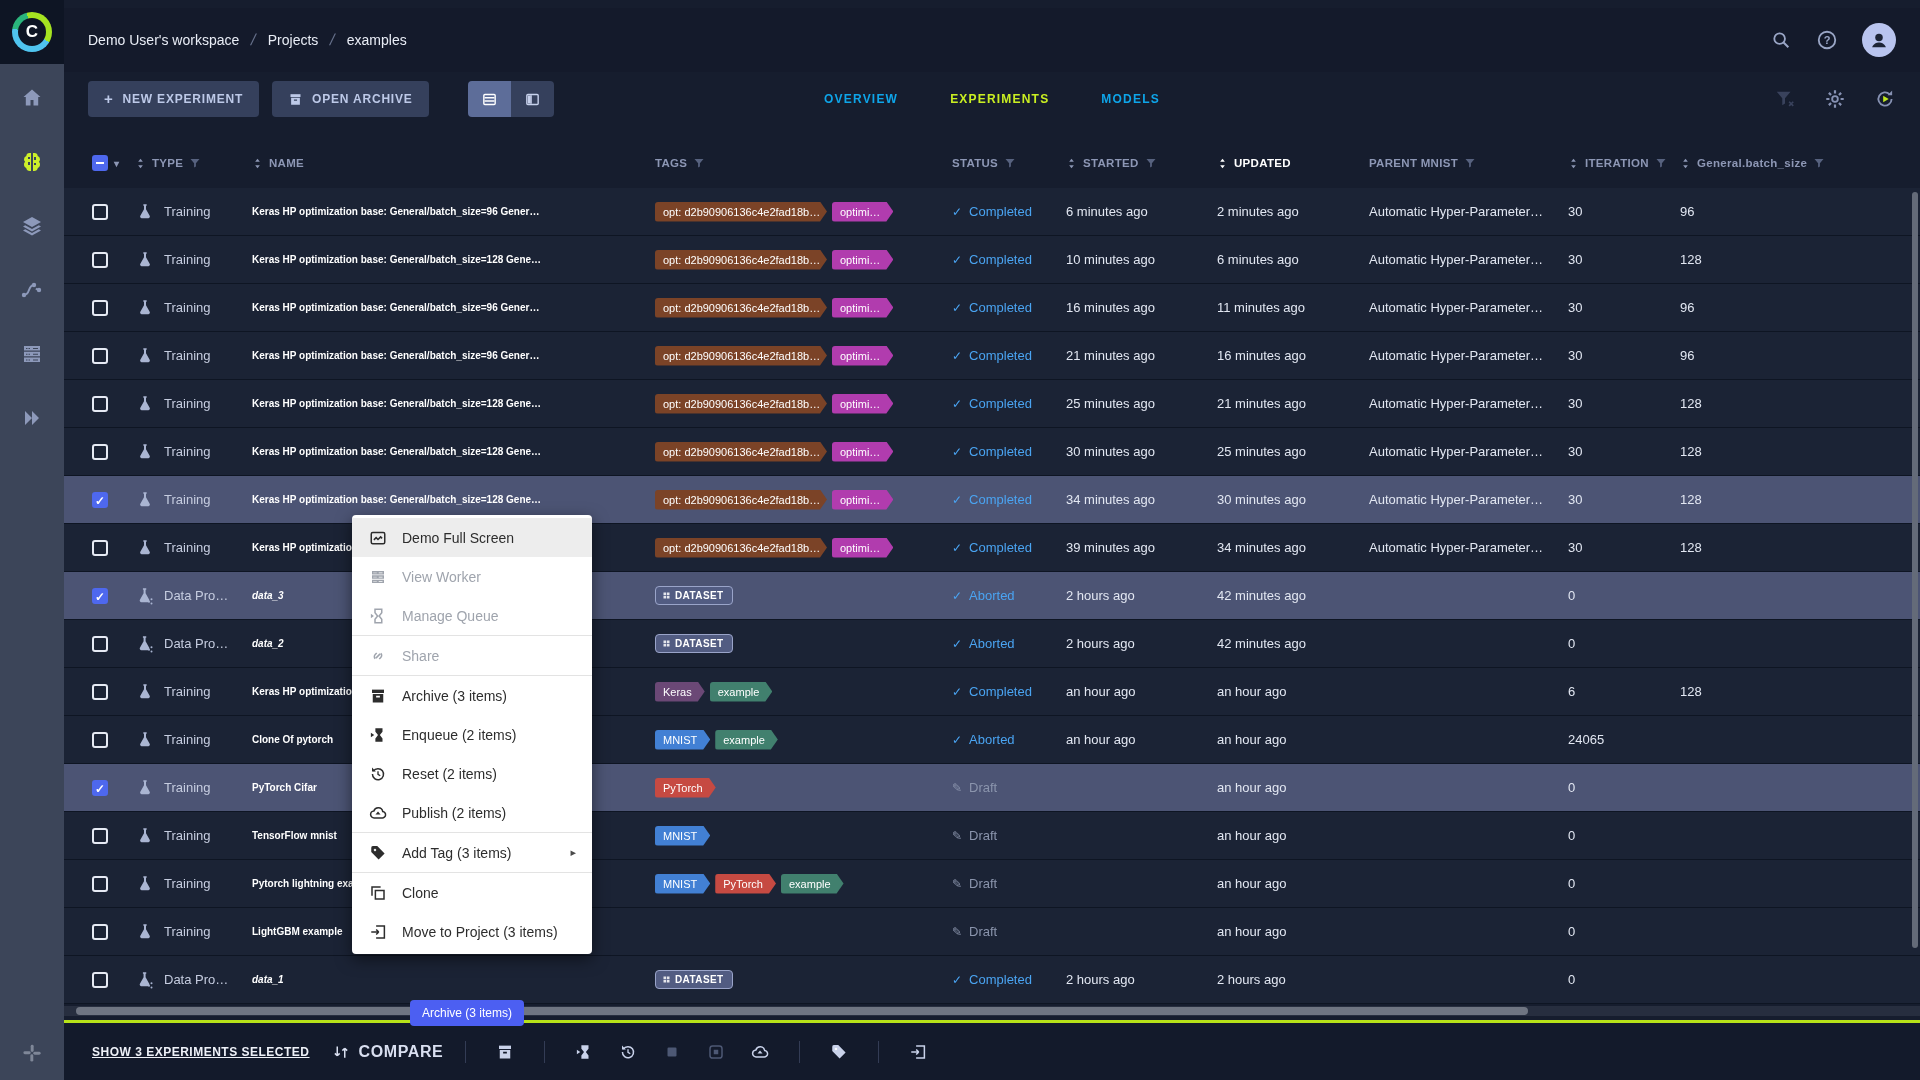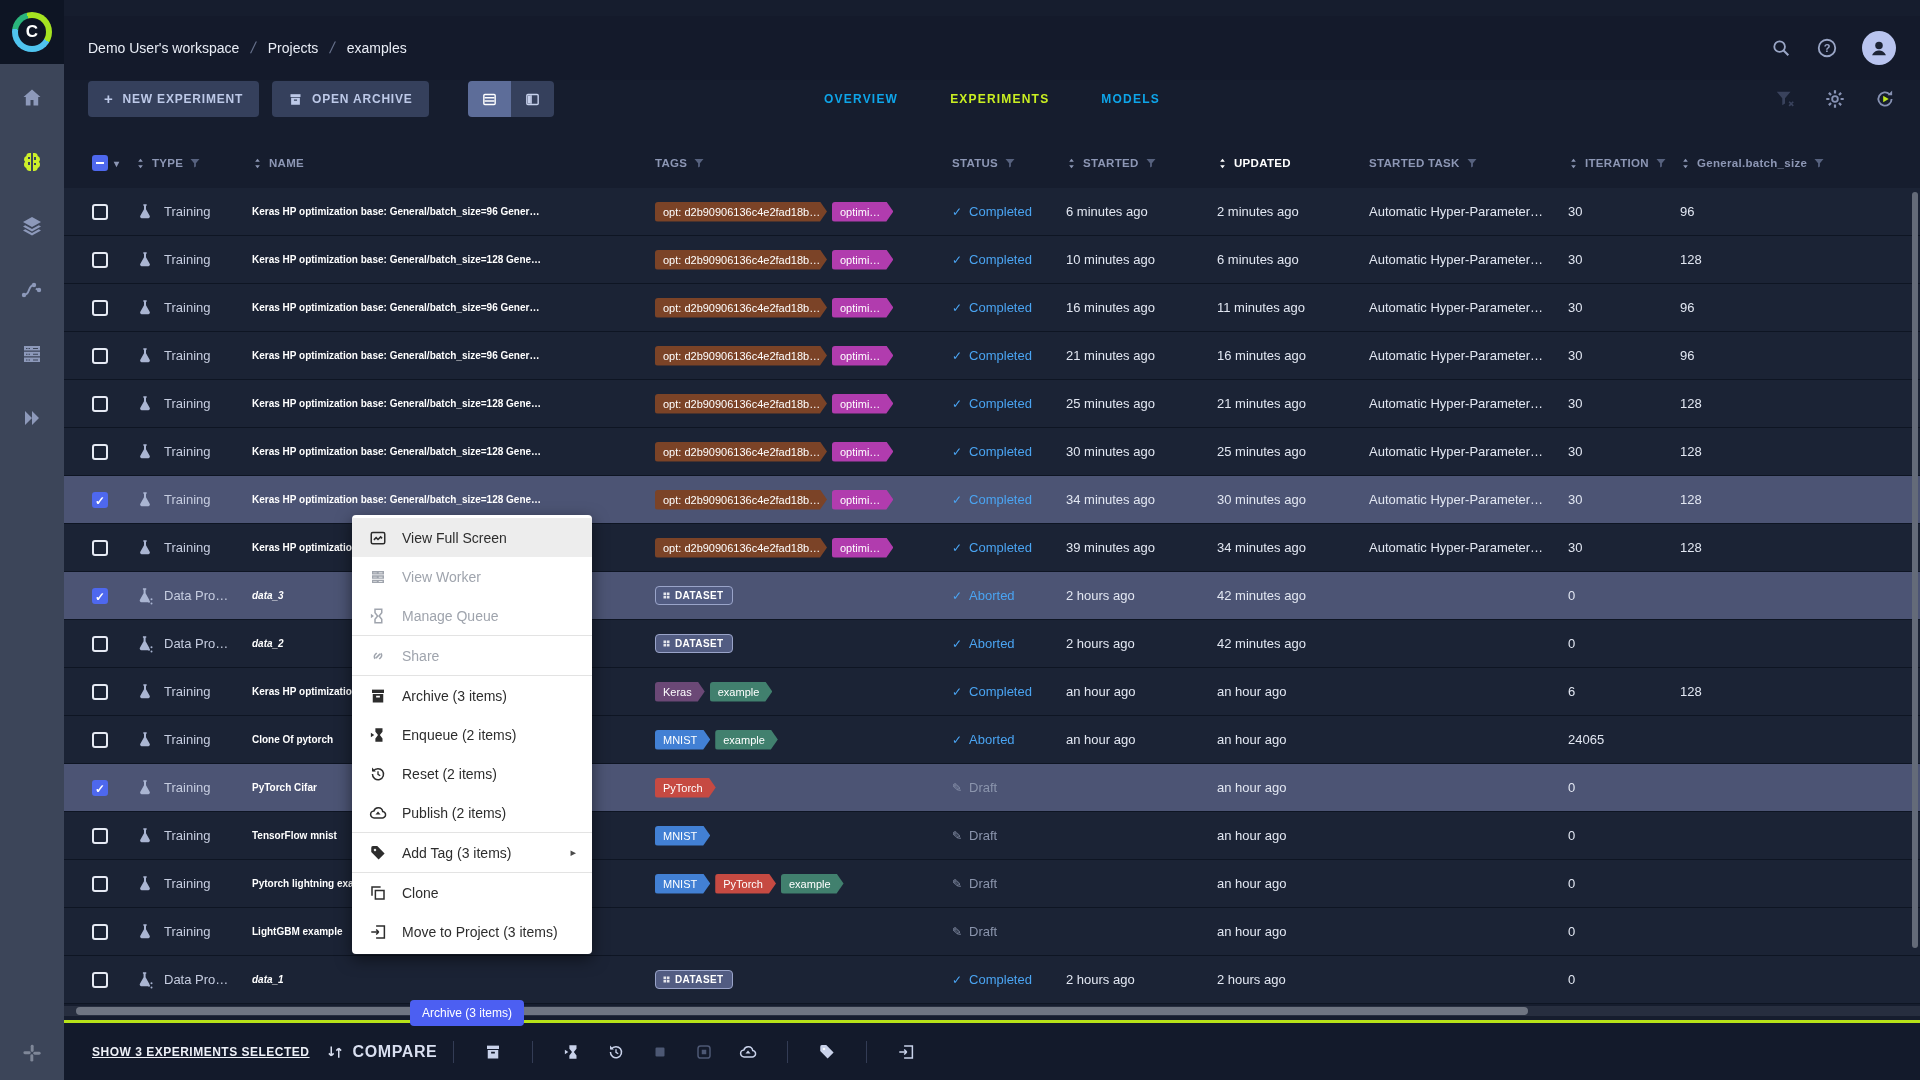--- a/index.html
+++ b/index.html
@@ -13,21 +13,21 @@
     background:conic-gradient(from 200deg, #4fc4ef 0 22%, #2ab57c 22% 40%, #a6e421 40% 78%, #4fc4ef 78% 100%);
     display:flex; align-items:center; justify-content:center; }
   .logo-inner { width:28px; height:28px; border-radius:50%; background:#0e1524; color:#fff; font-weight:bold; font-size:17px;
     display:flex; align-items:center; justify-content:center; }
   .side-nav { display:flex; flex-direction:column; align-items:center; padding-top:22px; gap:40px; }
   .side-item { width:24px; height:24px; color:#8d99ba; font-size:24px; line-height:0; cursor:pointer; }
   .side-item.active { color:#cdef2a; }
   .side-bottom { position:absolute; bottom:16px; left:0; width:64px; display:flex; justify-content:center; color:#7f8798; font-size:22px; }
 
   
-  .topbar { position:absolute; left:64px; top:16px; right:0; height:64px; background:#141a2b; display:flex; align-items:center; padding:0 24px; z-index:20; }
+  .topbar { position:absolute; left:64px; top:8px; right:0; height:64px; background:#141a2b; display:flex; align-items:center; padding:0 24px; z-index:20; }
   .breadcrumb { display:flex; align-items:center; font-size:14px; color:#e9edf6; }
   .breadcrumb .sep { color:#67718c; margin:0 12px; font-size:16px; transform:skewX(-12deg); }
   .topbar-right { margin-left:auto; display:flex; align-items:center; gap:24px; color:#9aa6c6; }
   .tb-icon { width:22px; height:22px; font-size:22px; line-height:0; cursor:pointer; }
   .avatar { width:34px; height:34px; border-radius:50%; background:#b9c4ef; color:#1d2436; display:flex; align-items:center; justify-content:center; font-size:22px; line-height:0; cursor:pointer; }
 
   
   .toolbar { position:absolute; left:64px; top:64px; right:0; height:70px; background:#161d2e; z-index:18; }
   .toolbar-left { position:absolute; left:24px; top:0; height:100%; display:flex; align-items:center; gap:13px; }
   .btn { height:36px; padding:0 16px; background:#35405c; border:none; border-radius:4px; color:#bdc9e8;
@@ -78,21 +78,21 @@
   .c-status.draft { color:#8b95ad; }
   .c-status .stic { font-size:12px; line-height:1; }
   .c-txt { font-size:13px; color:#e2e7f2; white-space:nowrap; overflow:hidden; padding-right:8px; }
 
   .vscroll { position:absolute; right:2px; top:192px; width:6px; height:756px; background:#646b79; border-radius:3px; z-index:6; }
   .hscroll { position:absolute; left:64px; top:1006px; right:0; height:10px; background:#272e3f; z-index:6; }
   .hthumb { position:absolute; left:12px; top:1px; width:1452px; height:8px; background:#6f7582; border-radius:4px; }
 
   
   .footer { position:absolute; left:64px; top:1020px; right:0; bottom:0; background:#131a2b; border-top:3px solid #b7e219;
-    display:flex; align-items:center; padding-left:28px; gap:16px; z-index:25;text-align:right; }
+    display:flex; align-items:center; padding-left:28px; gap:22px; z-index:25;text-align:right; }
   .show-link { font-size:12px; font-weight:bold; letter-spacing:.5px; color:#eef1f8; text-decoration:underline; cursor:pointer; white-space:nowrap; }
   .compare { display:flex; align-items:center; gap:9px; color:#d9dff0; font-size:16px; font-weight:bold; letter-spacing:.6px; cursor:pointer; }
   .compare .cic { font-size:18px; line-height:0; }
   .fdiv { width:1px; height:22px; background:#333c55; }
   .fgroup { display:flex; align-items:center; gap:10px; }
   .fbtn { width:34px; height:34px; display:flex; align-items:center; justify-content:center; color:#c9d2ea; font-size:18px; line-height:0; cursor:pointer; }
   .fbtn.disabled { color:#4d5874; cursor:default; }
 
   
   .menu { position:absolute; left:352px; top:515px; width:240px; background:#ffffff; border-radius:4px;
@@ -278,21 +278,21 @@
         </svg></span>
     </div>
     <div class="hcell sorted">
       <span class="sic" style="font-size: 11px;"><svg width="1em" height="1em" viewBox="0 0 12 16" fill="currentColor">
           <path d="M6 1l3.4 4.5H2.6z"></path>
           <path d="M6 15l-3.4-4.5h6.8z"></path>
         </svg></span>
       <span>UPDATED</span>
     </div>
     <div class="hcell">
-      <span>STARTED TASK</span>
+      <span>PARENT MNIST</span>
       <span class="fic" style="font-size: 12px;"><svg width="1em" height="1em" viewBox="0 0 24 24" fill="currentColor">
           <path d="M3 4h18l-7.2 8.6V19l-3.6 2v-8.4z"></path>
         </svg></span>
     </div>
     <div class="hcell">
       <span class="sic" style="font-size: 11px;"><svg width="1em" height="1em" viewBox="0 0 12 16" fill="currentColor">
           <path d="M6 1l3.4 4.5H2.6z"></path>
           <path d="M6 15l-3.4-4.5h6.8z"></path>
         </svg></span>
       <span>ITERATION</span>
@@ -794,21 +794,21 @@
   </div>
 
 <div class="menu">
     <div class="mi hover">
       <span class="mic">
         <svg width="1em" height="1em" viewBox="0 0 24 24" fill="currentColor">
           <rect x="3" y="4.5" width="18" height="15" rx="2" fill="none" stroke="currentColor" stroke-width="2"></rect>
           <path d="M6.5 14.5l3-3 2.5 2.5 3.5-3.5 2 2" fill="none" stroke="currentColor" stroke-width="2"></path>
         </svg>
       </span>
-      <span>View Full Screen</span>
+      <span>Demo Full Screen</span>
     </div>
     <div class="mi disabled">
       <span class="mic">
         <svg width="1em" height="1em" viewBox="0 0 24 24" fill="currentColor">
           <path d="M4 4h16v4.5H4zM4 9.8h16v4.5H4zM4 15.6h16v4.5H4z"></path>
           <path d="M6 6h1.5v1H6zM8.5 6H10v1H8.5zM13 6h5v1h-5zM6 11.8h1.5v1H6zM8.5 11.8H10v1H8.5zM13 11.8h5v1h-5zM6 17.6h1.5v1H6zM8.5 17.6H10v1H8.5zM13 17.6h5v1h-5z" fill="#fff"></path>
         </svg>
       </span>
       <span>View Worker</span>
     </div>

